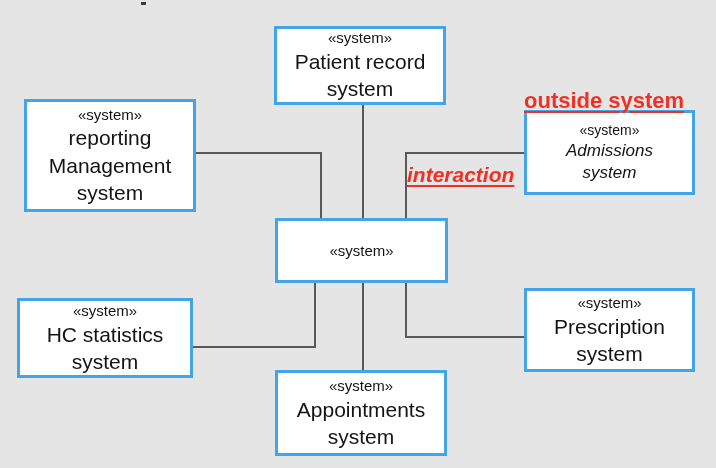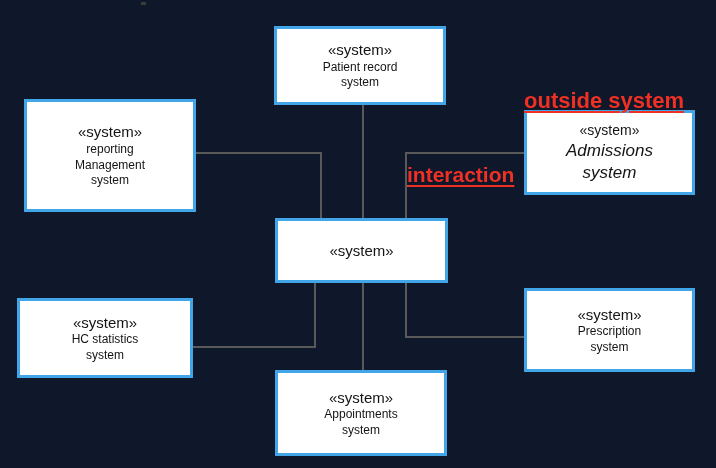--- a/index.html
+++ b/index.html
@@ -7,21 +7,21 @@
     padding: 0;
     background: #ffffff;
   }
   body {
     font-family: "Liberation Sans", sans-serif;
   }
   #canvas {
     position: relative;
     width: 716px;
     height: 468px;
-    background: #0f172a;
+    background: #e5e5e5;
     overflow: hidden;
   }
   
   .sysbox {
     position: absolute;
     box-sizing: border-box;
     border: 3px solid #41a5e8;
     background: #ffffff;
     display: flex;
     flex-direction: column;
@@ -30,21 +30,21 @@
     text-align: center;
     color: #141414;
     z-index: 3;
   }
   .sysbox .stereotype {
     font-size: 15px;
     line-height: 1.32;
     white-space: nowrap;
   }
   .sysbox .sysname {
-    font-size: 12px;
+    font-size: 21px;
     line-height: 1.3;
     white-space: nowrap;
   }
   .sysbox.small .stereotype { font-size: 14px; }
   .sysbox.small .sysname { font-size: 17px; font-style: italic; }
 
   
   .conn {
     position: absolute;
     background: #595959;
@@ -130,17 +130,17 @@
   </div>
 
   <div class="sysbox" style="left:275px; top:370px; width:172px; height:86px;">
     <span class="stereotype">«system»</span>
     <span class="sysname">Appointments</span>
     <span class="sysname">system</span>
   </div>
 
   <div class="annot outside" style="left:524px; top:88px;">outside system</div>
 
-  <div class="annot interaction" style="left:407px; top:163px;">interaction</div>
+  <div class="annot interaction" style="left:407px; top:163px;font-style:italic;">interaction</div>
 
   <div class="speck" style="left:141px; top:2px; width:5px; height:3px;"></div>
 
 </div>
 
 </body></html>

